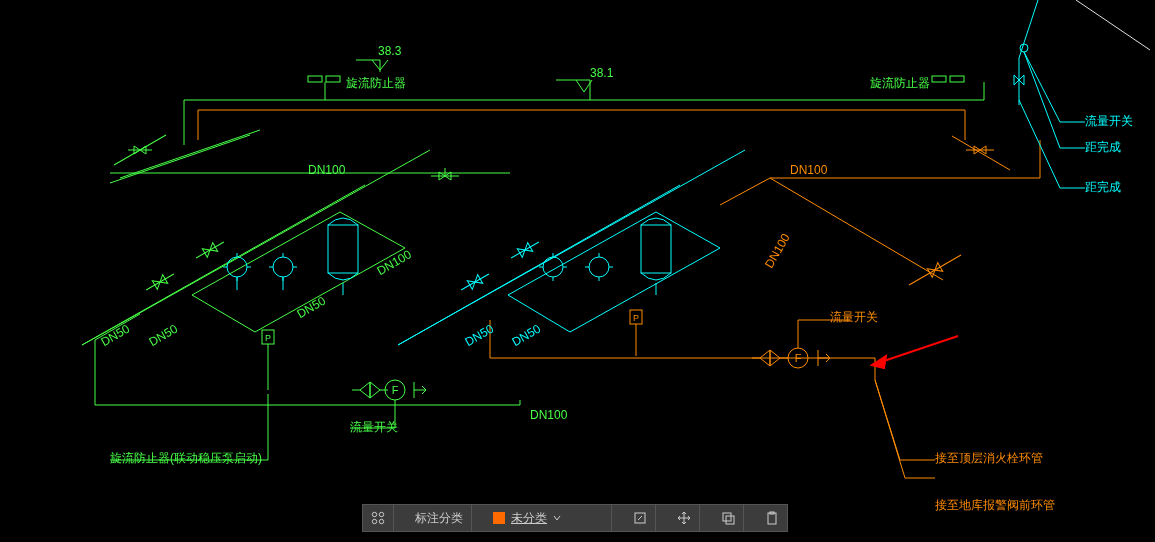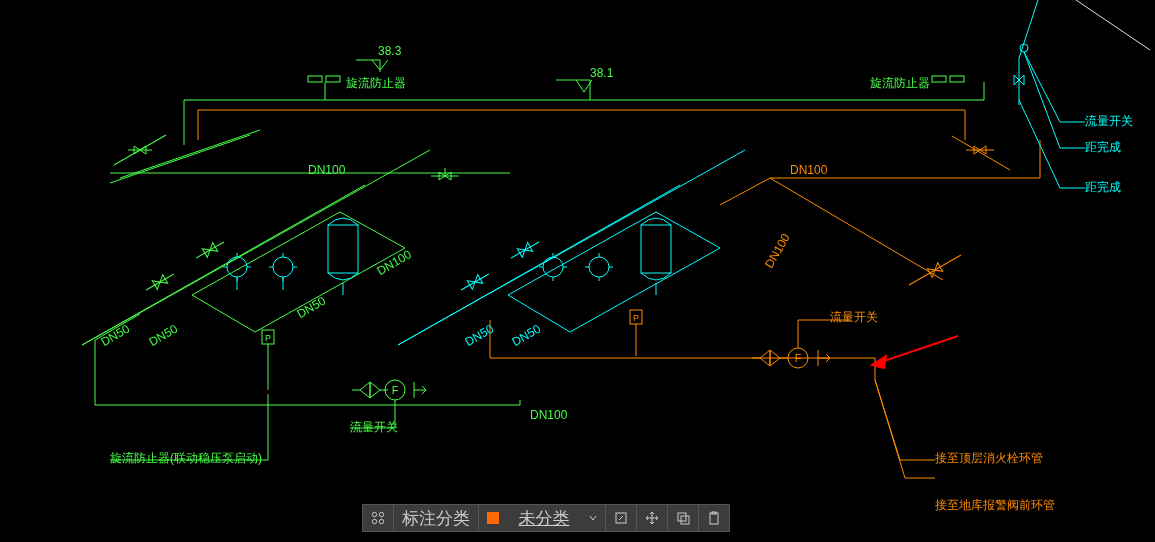--- a/index.html
+++ b/index.html
@@ -5,21 +5,21 @@
   html,body{margin:0;padding:0;background:#000;width:1155px;height:542px;overflow:hidden;font-family:"Microsoft YaHei",SimSun,Arial,sans-serif;}
   .canvas{position:absolute;inset:0;}
   
   .lbl{position:absolute;font-size:12px;white-space:nowrap;line-height:14px;}
   .green{color:#47ff47;}
   .cyan{color:#00ffff;}
   .orange{color:#ff8c00;}
   .lbl.greenRot{transform:rotate(-30deg);transform-origin:left center;}
   .lbl.orangeRot{transform:rotate(-60deg);transform-origin:left center;}
   
-  .toolbar{position:absolute;left:362px;bottom:10px;height:26px;background:#3c3c3c;border:1px solid #555;display:flex;align-items:center;color:#ccc;font-size:17px;}
+  .toolbar{position:absolute;left:362px;bottom:10px;height:26px;background:#3c3c3c;border:1px solid #555;display:flex;align-items:center;color:#ccc;font-size:12px;gap:13px;}
   .toolbar .cell{display:flex;align-items:center;height:100%;padding:0 8px;border-right:1px solid #555;gap:6px;}
   .toolbar .cell:last-child{border-right:none;}
   .toolbar .swatch{width:12px;height:12px;background:#ff6a00;display:inline-block;}
   .toolbar svg{display:block;}
 </style>
 </head>
 <body>
 
 <div class="canvas">
 
@@ -294,21 +294,21 @@
           <circle cx="3.5" cy="3.5" r="2.2"></circle>
           <circle cx="10.5" cy="3.5" r="2.2"></circle>
           <circle cx="3.5" cy="10.5" r="2.2"></circle>
           <circle cx="10.5" cy="10.5" r="2.2"></circle>
         </g>
       </svg>
   </div>
   <div class="cell">
     <span>标注分类</span>
   </div>
-  <div class="cell" style="min-width:110px;justify-content:space-between;text-decoration:underline;">
+  <div class="cell" style="min-width:110px;text-decoration:underline;">
     <span class="swatch"></span>
     <span>未分类</span>
     <svg width="8" height="8" viewBox="0 0 8 8">
         <polyline points="1,2 4,6 7,2" fill="none" stroke="#ccc" stroke-width="1"></polyline>
       </svg>
   </div>
   <div class="cell">
     <svg width="14" height="14" viewBox="0 0 14 14">
         <g fill="none" stroke="#ccc" stroke-width="1">
           <rect x="2" y="2" width="10" height="10"></rect>

